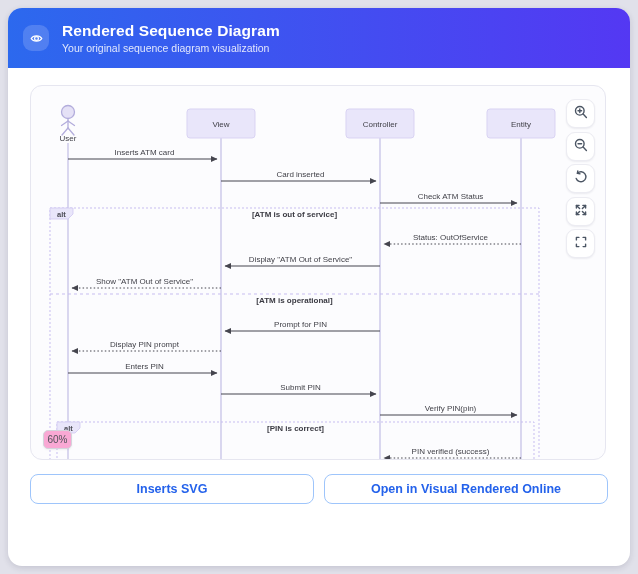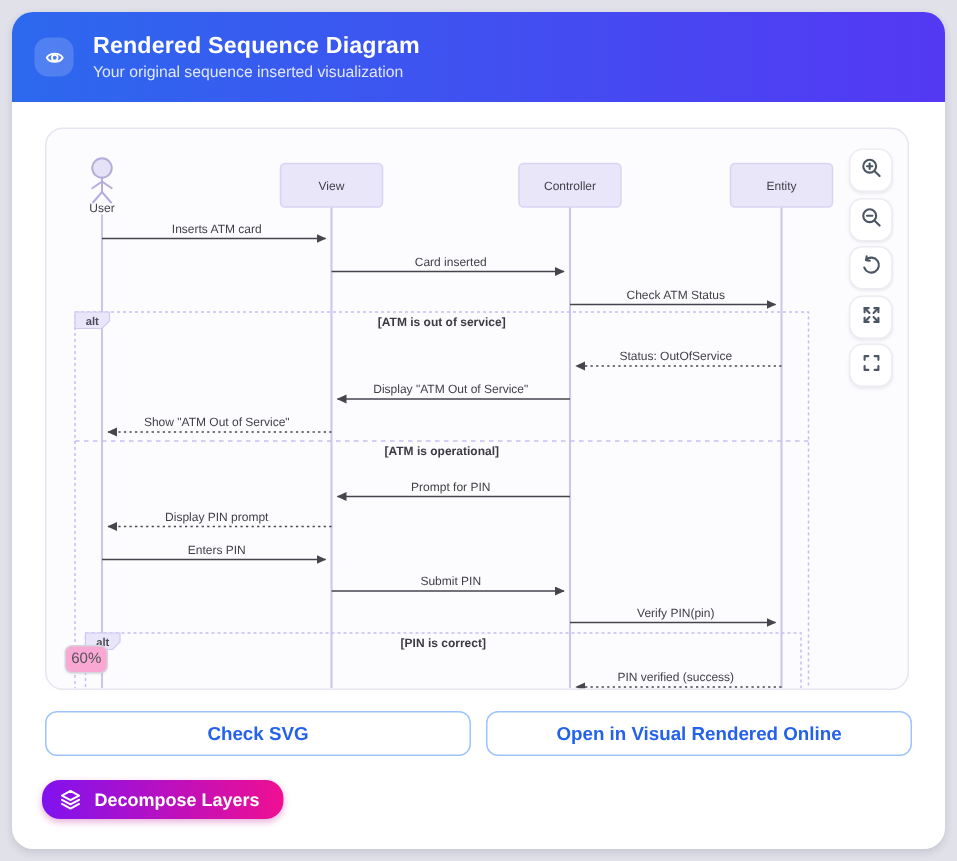--- a/index.html
+++ b/index.html
@@ -70,21 +70,21 @@
 
   <div class="header">
     <div class="icon-chip">
       <svg width="15" height="15" viewBox="0 0 15 15">
         <path d="M2.2,7.5 C4.2,3.9 10.8,3.9 12.8,7.5 C10.8,11.1 4.2,11.1 2.2,7.5 Z" stroke="#fff" stroke-width="1.2" fill="none"></path>
         <circle cx="7.5" cy="7.5" r="1.9" stroke="#fff" stroke-width="1.2" fill="none"></circle>
       </svg>
     </div>
     <div>
       <h1>Rendered Sequence Diagram</h1>
-      <p>Your original sequence inserted visualization</p>
+      <p>Your original sequence diagram visualization</p>
     </div>
   </div>
 
   <div class="panel">
     <svg id="seq-svg" width="574" height="373" viewBox="0 0 574 373">
         <defs>
           <marker id="arr" markerWidth="8" markerHeight="8" refX="6" refY="3" orient="auto" markerUnits="userSpaceOnUse">
             <path d="M0,0 L6.5,3 L0,6 z" fill="#45454e"></path>
           </marker>
         </defs>
@@ -191,28 +191,18 @@
           <polyline points="2.4,4.9 2.4,2.4 4.9,2.4"></polyline>
           <polyline points="9.1,2.4 11.6,2.4 11.6,4.9"></polyline>
           <polyline points="11.6,9.1 11.6,11.6 9.1,11.6"></polyline>
           <polyline points="4.9,11.6 2.4,11.6 2.4,9.1"></polyline>
         </svg>
       </span>
     </button>
   </div>
 
   <div class="export-row">
-    <button class="btn-export">Check SVG</button>
+    <button class="btn-export">Inserts SVG</button>
     <button class="btn-open">Open in Visual Rendered Online</button>
   </div>
 
-  <button class="decompose">
-    <span style="display:flex;">
-      <svg width="14" height="14" viewBox="0 0 16 16">
-        <path d="M8,1.5 L14.5,5 L8,8.5 L1.5,5 Z"></path>
-        <path d="M1.5,8.2 L8,11.7 L14.5,8.2"></path>
-        <path d="M1.5,11.4 L8,14.9 L14.5,11.4"></path>
-      </svg>
-    </span>
-    <span>Decompose Layers</span>
-  </button>
 
 </div>
 
 </body></html>

